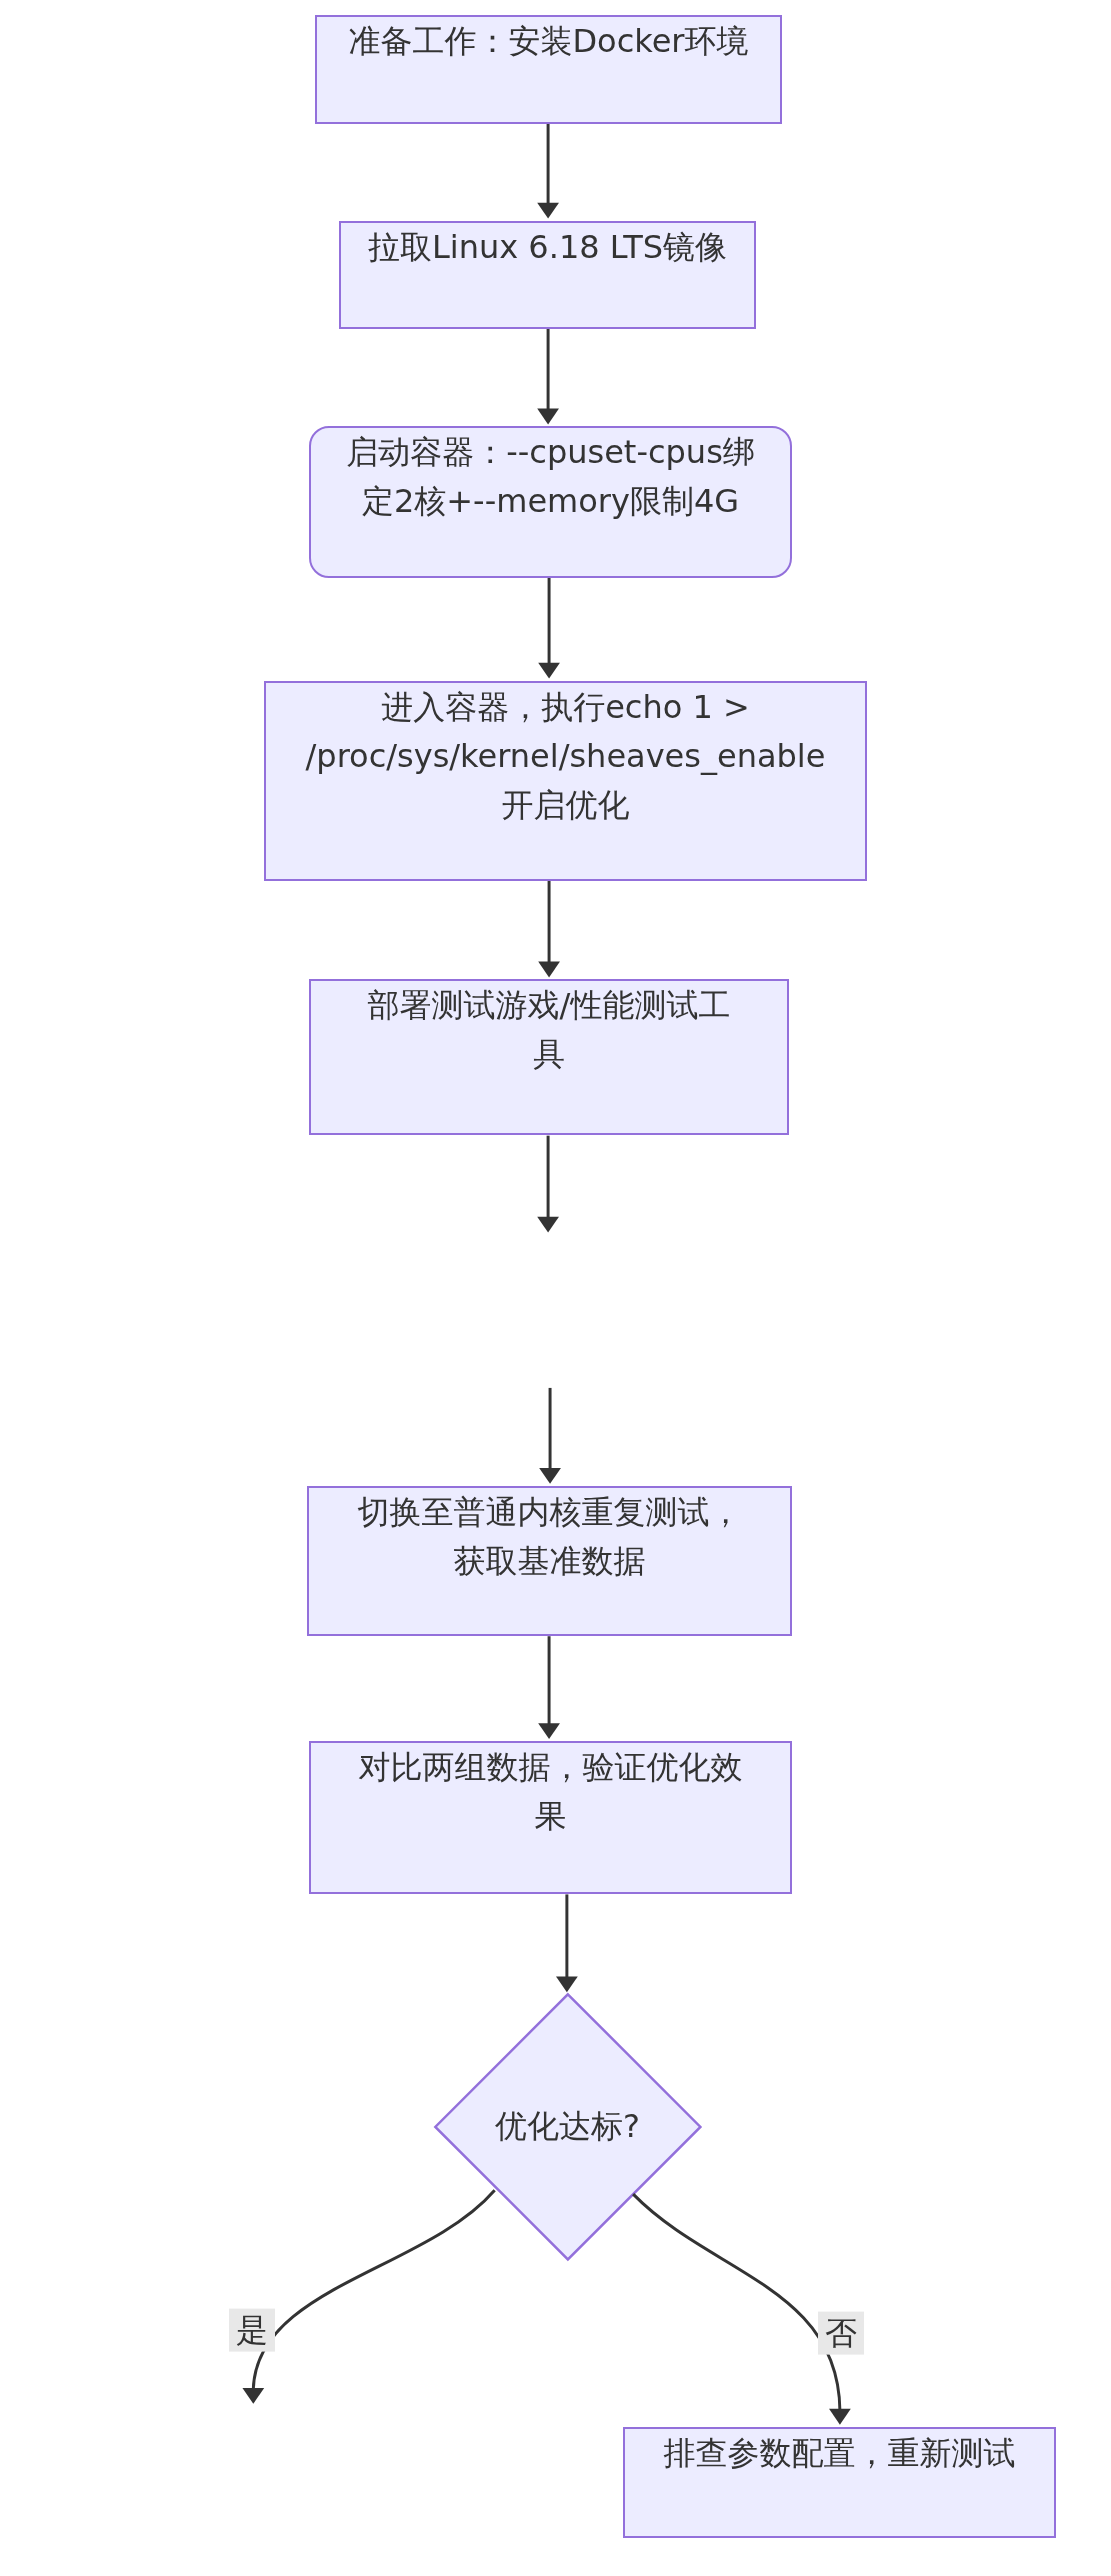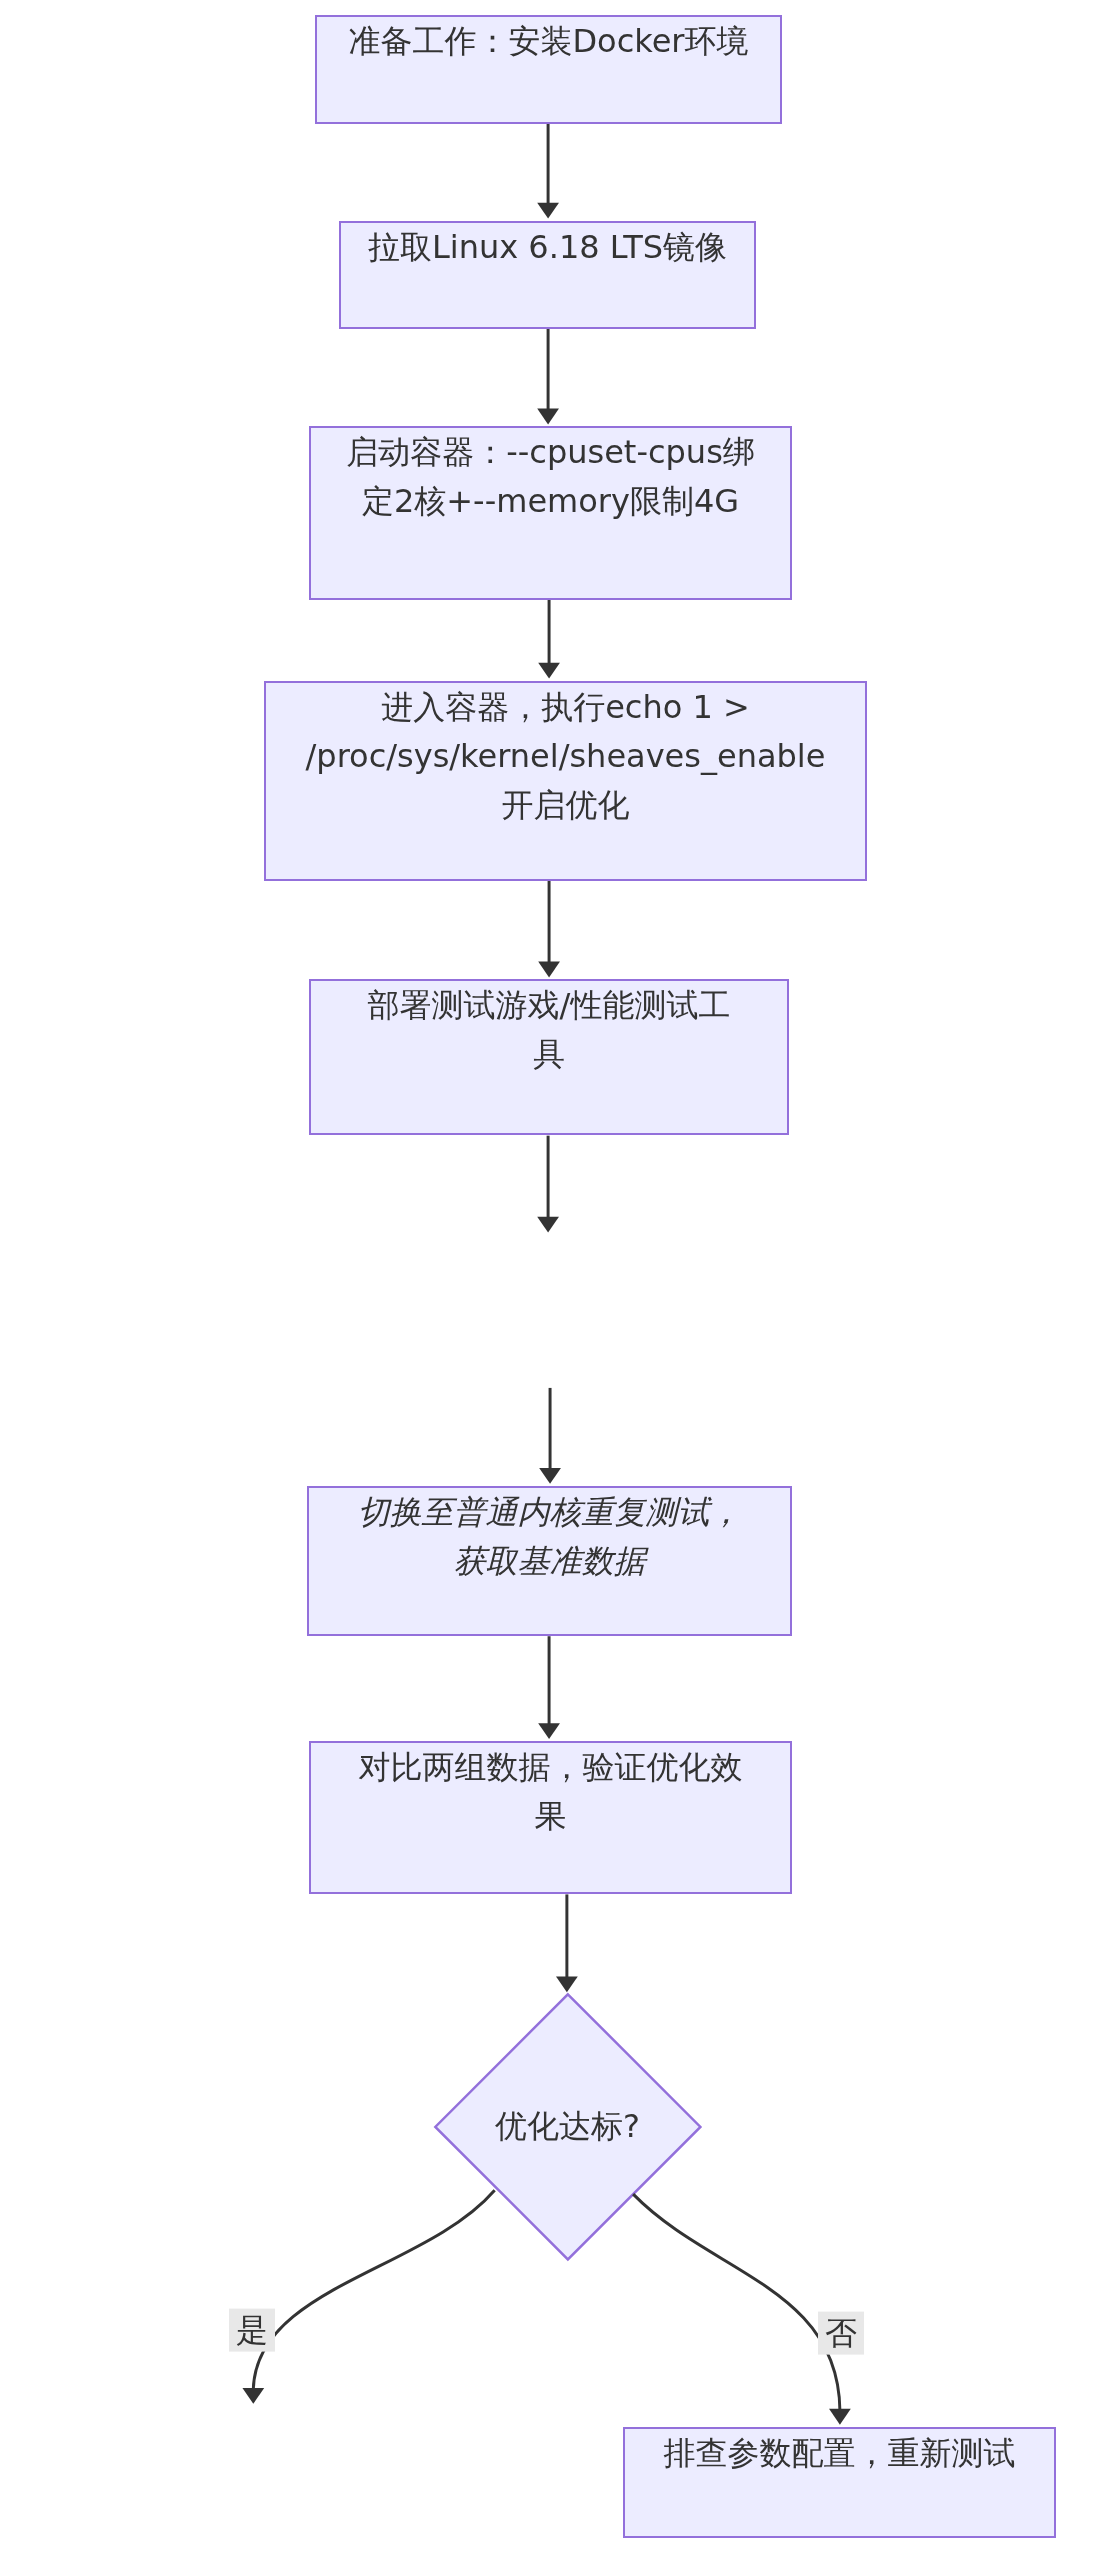--- a/index.html
+++ b/index.html
@@ -124,38 +124,38 @@
   </svg>
 
   <div class="node" style="left:315px; top:15px; width:467px; height:109px;">
     <span class="node-label">准备工作：安装Docker环境</span>
   </div>
 
   <div class="node" style="left:339px; top:221px; width:417px; height:108px;">
     <span class="node-label">拉取Linux 6.18 LTS镜像</span>
   </div>
 
-  <div class="node" style="left:309px; top:426px; width:483px; height:174px;">
+  <div class="node" style="left:309px; top:426px; width:483px; height:152px;border-radius:20px;">
     <span class="node-label">启动容器：--cpuset-cpus绑
 定2核+--memory限制4G</span>
   </div>
 
   <div class="node" style="left:264px; top:681px; width:603px; height:200px;">
     <span class="node-label">进入容器，执行echo 1 &gt;
 /proc/sys/kernel/sheaves_enable
 开启优化</span>
   </div>
 
   <div class="node" style="left:309px; top:979px; width:480px; height:156px;">
     <span class="node-label">部署测试游戏/性能测试工
 具</span>
   </div>
 
 
-  <div class="node" style="left:307px; top:1486px; width:485px; height:150px;font-style:italic;">
+  <div class="node" style="left:307px; top:1486px; width:485px; height:150px;">
     <span class="node-label">切换至普通内核重复测试，
 获取基准数据</span>
   </div>
 
   <div class="node" style="left:309px; top:1741px; width:483px; height:153px;">
     <span class="node-label">对比两组数据，验证优化效
 果</span>
   </div>
 
   <div class="diamond-label-box" style="left:435px; top:1994px; width:265px; height:265px;">

